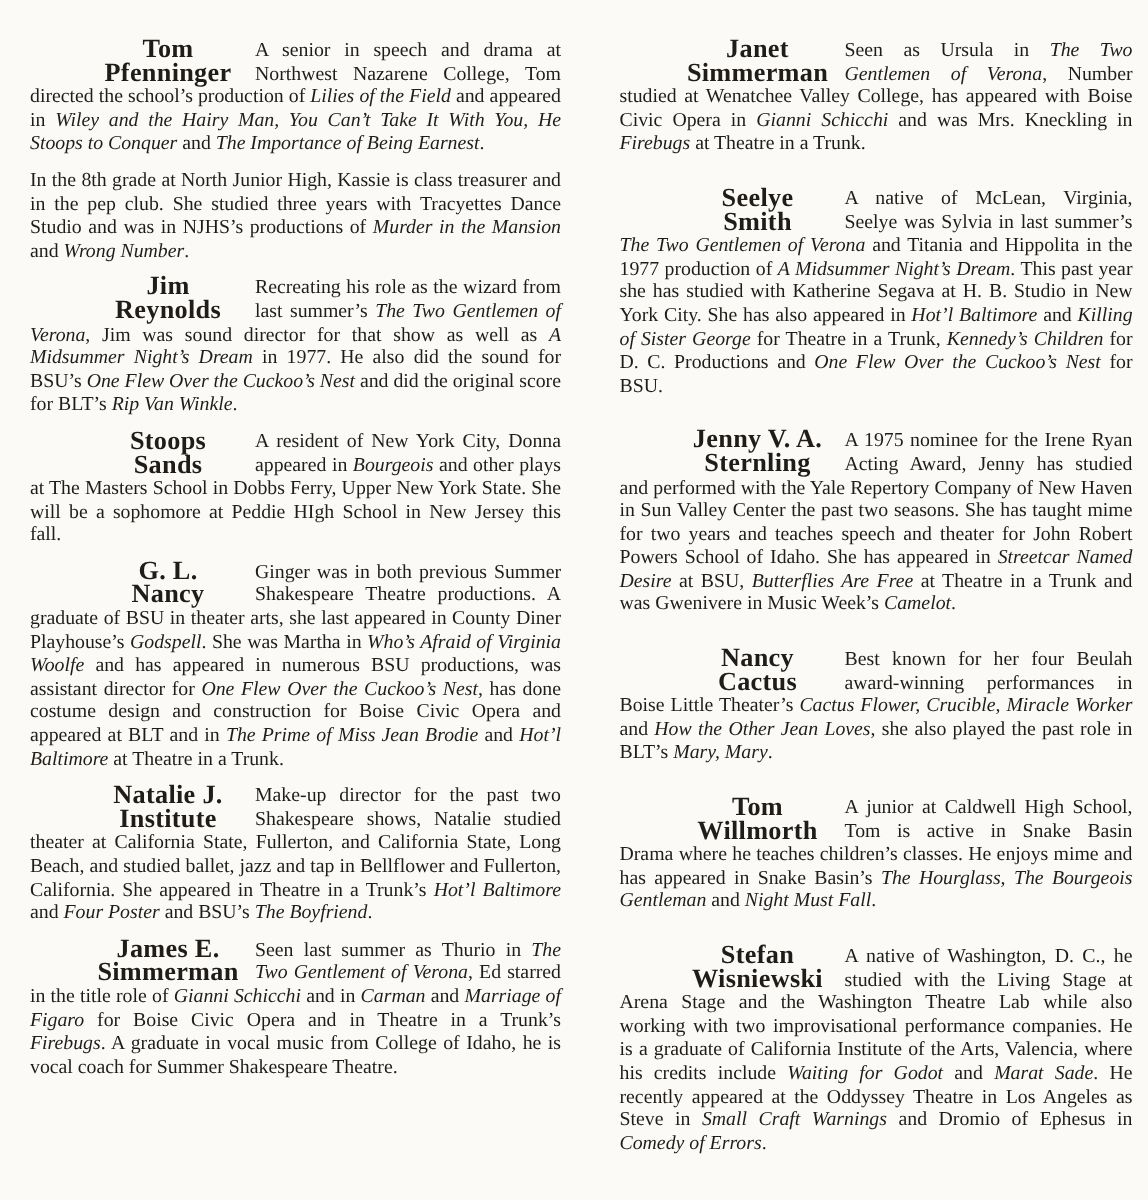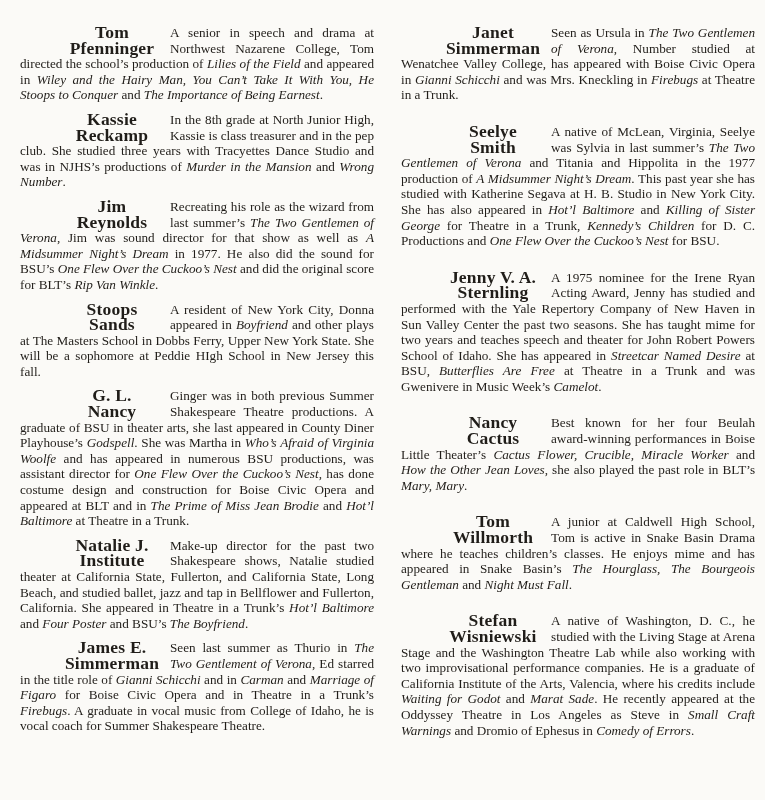--- a/index.html
+++ b/index.html
@@ -16,21 +16,21 @@
   .page {
     box-sizing: border-box;
     width: 765px;
     height: 800px;
     padding: 25px 10px 6px 20px;
     display: flex;
     gap: 27px;
   }
   .col { flex: 1; min-width: 0; }
   .col-left  .entry { margin-bottom: 9px; }
-  .col-right .entry { margin-bottom: 21px; }
+  .col-right .entry { margin-bottom: 21px; margin-left: 12px; }
   .bio {
     margin: 0;
     text-align: justify;
   }
   .name-block {
     float: left;
     box-sizing: border-box;
     width: 150px;
     padding-left: 34px;
     font-weight: bold;
@@ -52,42 +52,39 @@
       <p class="bio">
         <span class="name-block">
           <span class="nl">Tom</span>
           <span class="nl">Pfenninger</span>
         </span><span><span>A senior in speech and drama at Northwest Nazarene College, Tom directed the school’s production of </span><span class="it">Lilies of the Field</span><span> and appeared in </span><span class="it">Wiley and the Hairy Man, You Can’t Take It With You, He Stoops to Conquer</span><span> and </span><span class="it">The Importance of Being Earnest</span><span>.</span></span>
       </p>
     </div>
 
     <div class="entry">
       <p class="bio">
-        <span class="name-block">
-          <span class="nl">Kassie</span>
-          <span class="nl">Reckamp</span>
-        </span><span><span>In the 8th grade at North Junior High, Kassie is class treasurer and in the pep club. She studied three years with Tracyettes Dance Studio and was in NJHS’s productions of </span><span class="it">Murder in the Mansion</span><span> and </span><span class="it">Wrong Number</span><span>.</span></span>
+        <span><span>In the 8th grade at North Junior High, Kassie is class treasurer and in the pep club. She studied three years with Tracyettes Dance Studio and was in NJHS’s productions of </span><span class="it">Murder in the Mansion</span><span> and </span><span class="it">Wrong Number</span><span>.</span></span>
       </p>
     </div>
 
     <div class="entry">
       <p class="bio">
         <span class="name-block">
           <span class="nl">Jim</span>
           <span class="nl">Reynolds</span>
         </span><span><span>Recreating his role as the wizard from last summer’s </span><span class="it">The Two Gentlemen of Verona</span><span>, Jim was sound director for that show as well as </span><span class="it">A Midsummer Night’s Dream</span><span> in 1977. He also did the sound for BSU’s </span><span class="it">One Flew Over the Cuckoo’s Nest</span><span> and did the original score for BLT’s </span><span class="it">Rip Van Winkle</span><span>.</span></span>
       </p>
     </div>
 
     <div class="entry">
       <p class="bio">
         <span class="name-block">
           <span class="nl">Stoops</span>
           <span class="nl">Sands</span>
-        </span><span><span>A resident of New York City, Donna appeared in </span><span class="it">Boyfriend</span><span> and other plays at The Masters School in Dobbs Ferry, Upper New York State. She will be a sophomore at Peddie HIgh School in New Jersey this fall.</span></span>
+        </span><span><span>A resident of New York City, Donna appeared in </span><span class="it">Bourgeois</span><span> and other plays at The Masters School in Dobbs Ferry, Upper New York State. She will be a sophomore at Peddie HIgh School in New Jersey this fall.</span></span>
       </p>
     </div>
 
     <div class="entry">
       <p class="bio">
         <span class="name-block">
           <span class="nl">G. L.</span>
           <span class="nl">Nancy</span>
         </span><span><span>Ginger was in both previous Summer Shakespeare Theatre productions. A graduate of BSU in theater arts, she last appeared in County Diner Playhouse’s </span><span class="it">Godspell</span><span>. She was Martha in </span><span class="it">Who’s Afraid of Virginia Woolfe</span><span> and has appeared in numerous BSU productions, was assistant director for </span><span class="it">One Flew Over the Cuckoo’s Nest</span><span>, has done costume design and construction for Boise Civic Opera and appeared at BLT and in </span><span class="it">The Prime of Miss Jean Brodie</span><span> and </span><span class="it">Hot’l Baltimore</span><span> at Theatre in a Trunk.</span></span>
       </p>

